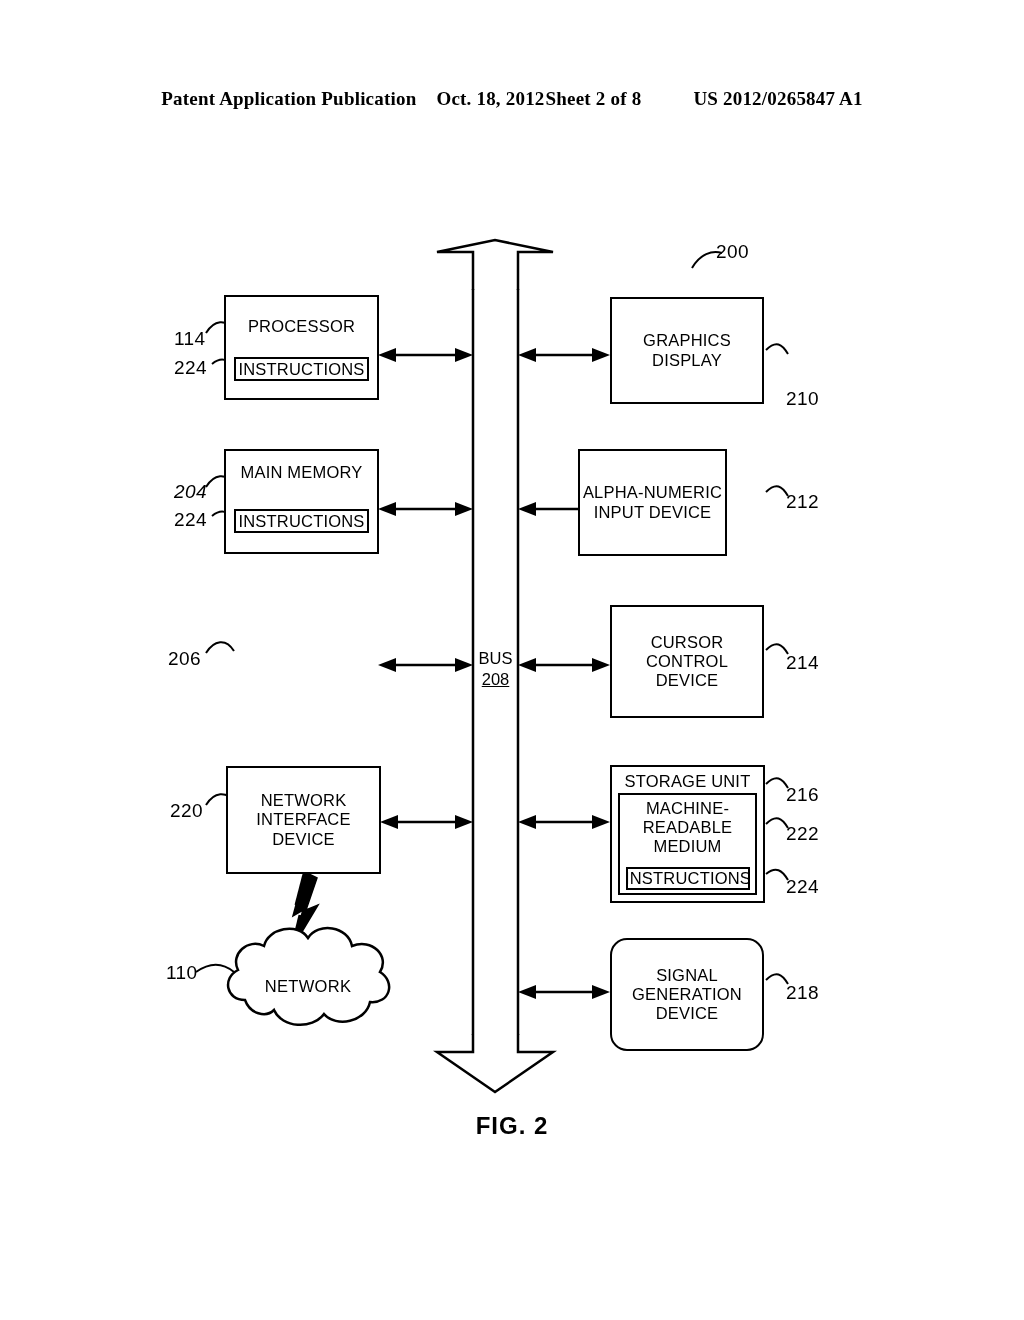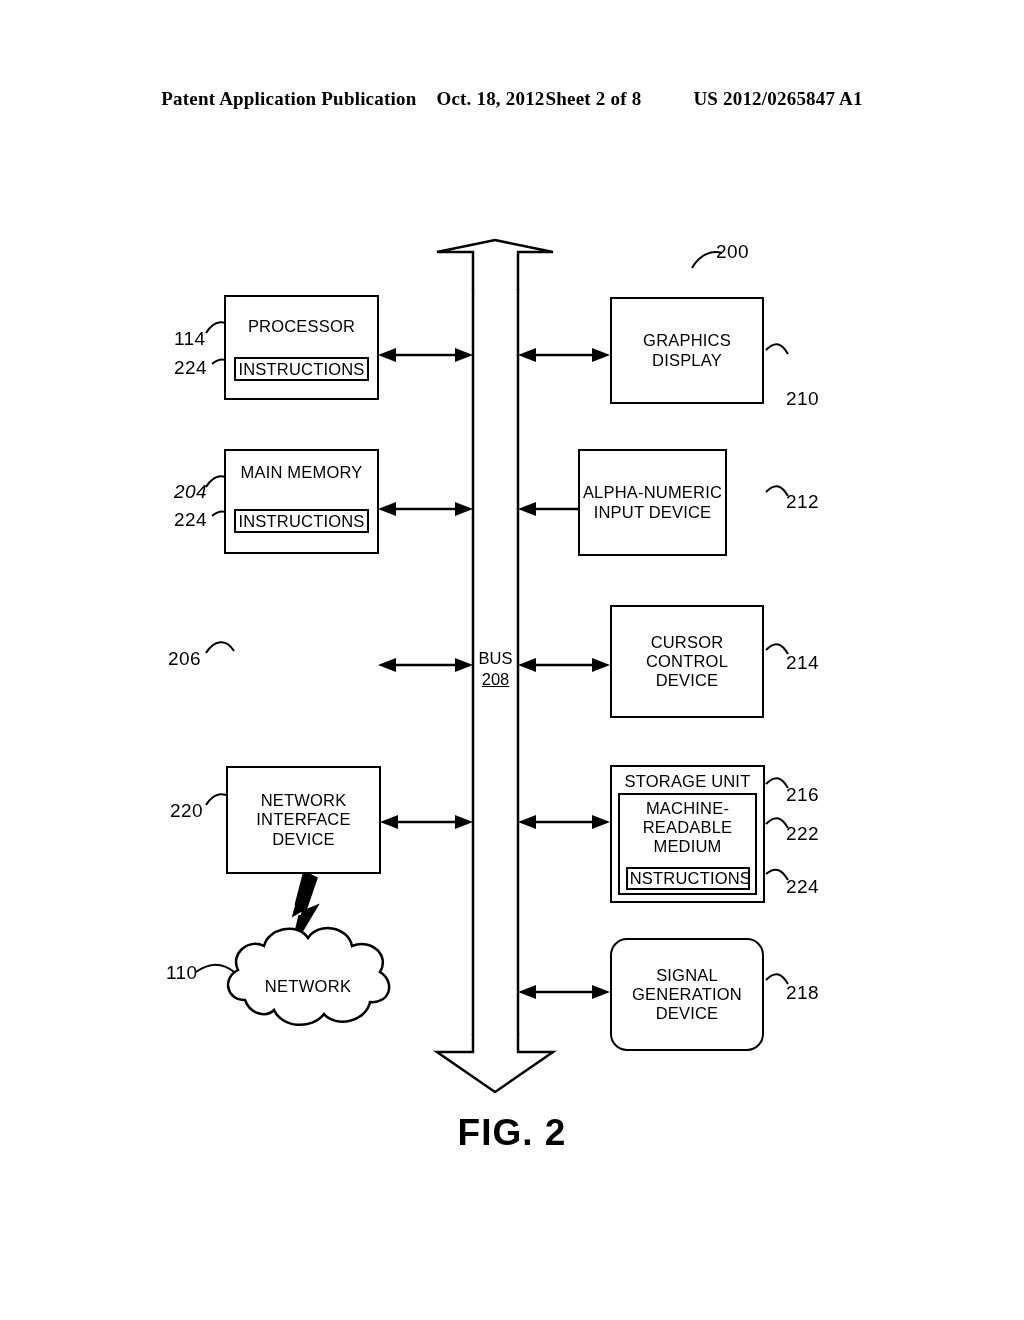--- a/index.html
+++ b/index.html
@@ -108,21 +108,21 @@
 
   
   .caption {
     position: absolute;
     width: 1024px;
     left: 0;
     top: 1112px;
     text-align: center;
     font-family: "Liberation Sans", sans-serif;
     font-weight: bold;
-    font-size: 37px;
+    font-size: 24px;
     letter-spacing: 1px;
   }
 </style>
 </head>
 <body>
 
 <div id="page">
 
   <div class="header">
     <span class="h-pub">Patent Application Publication</span>

